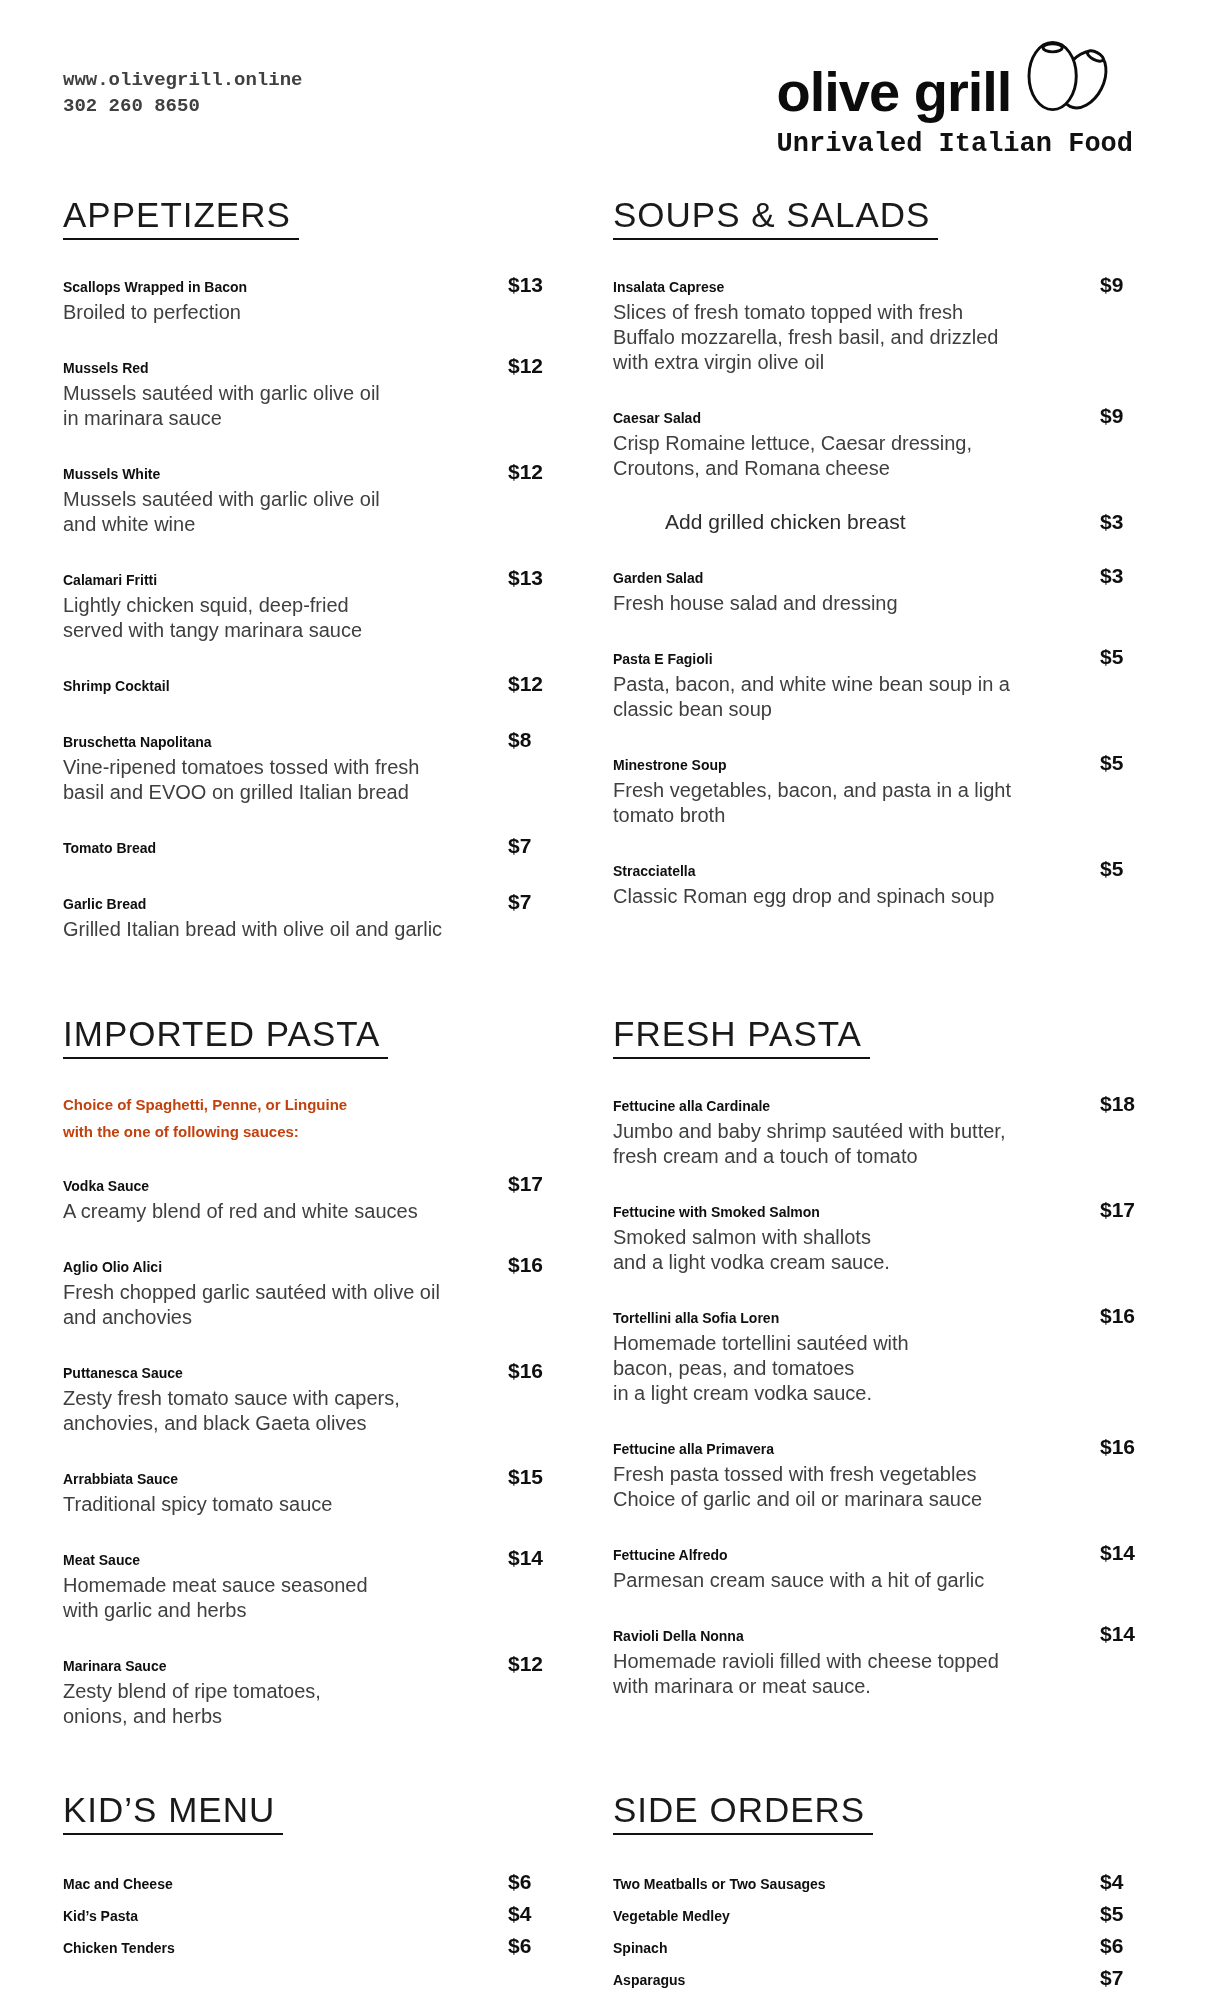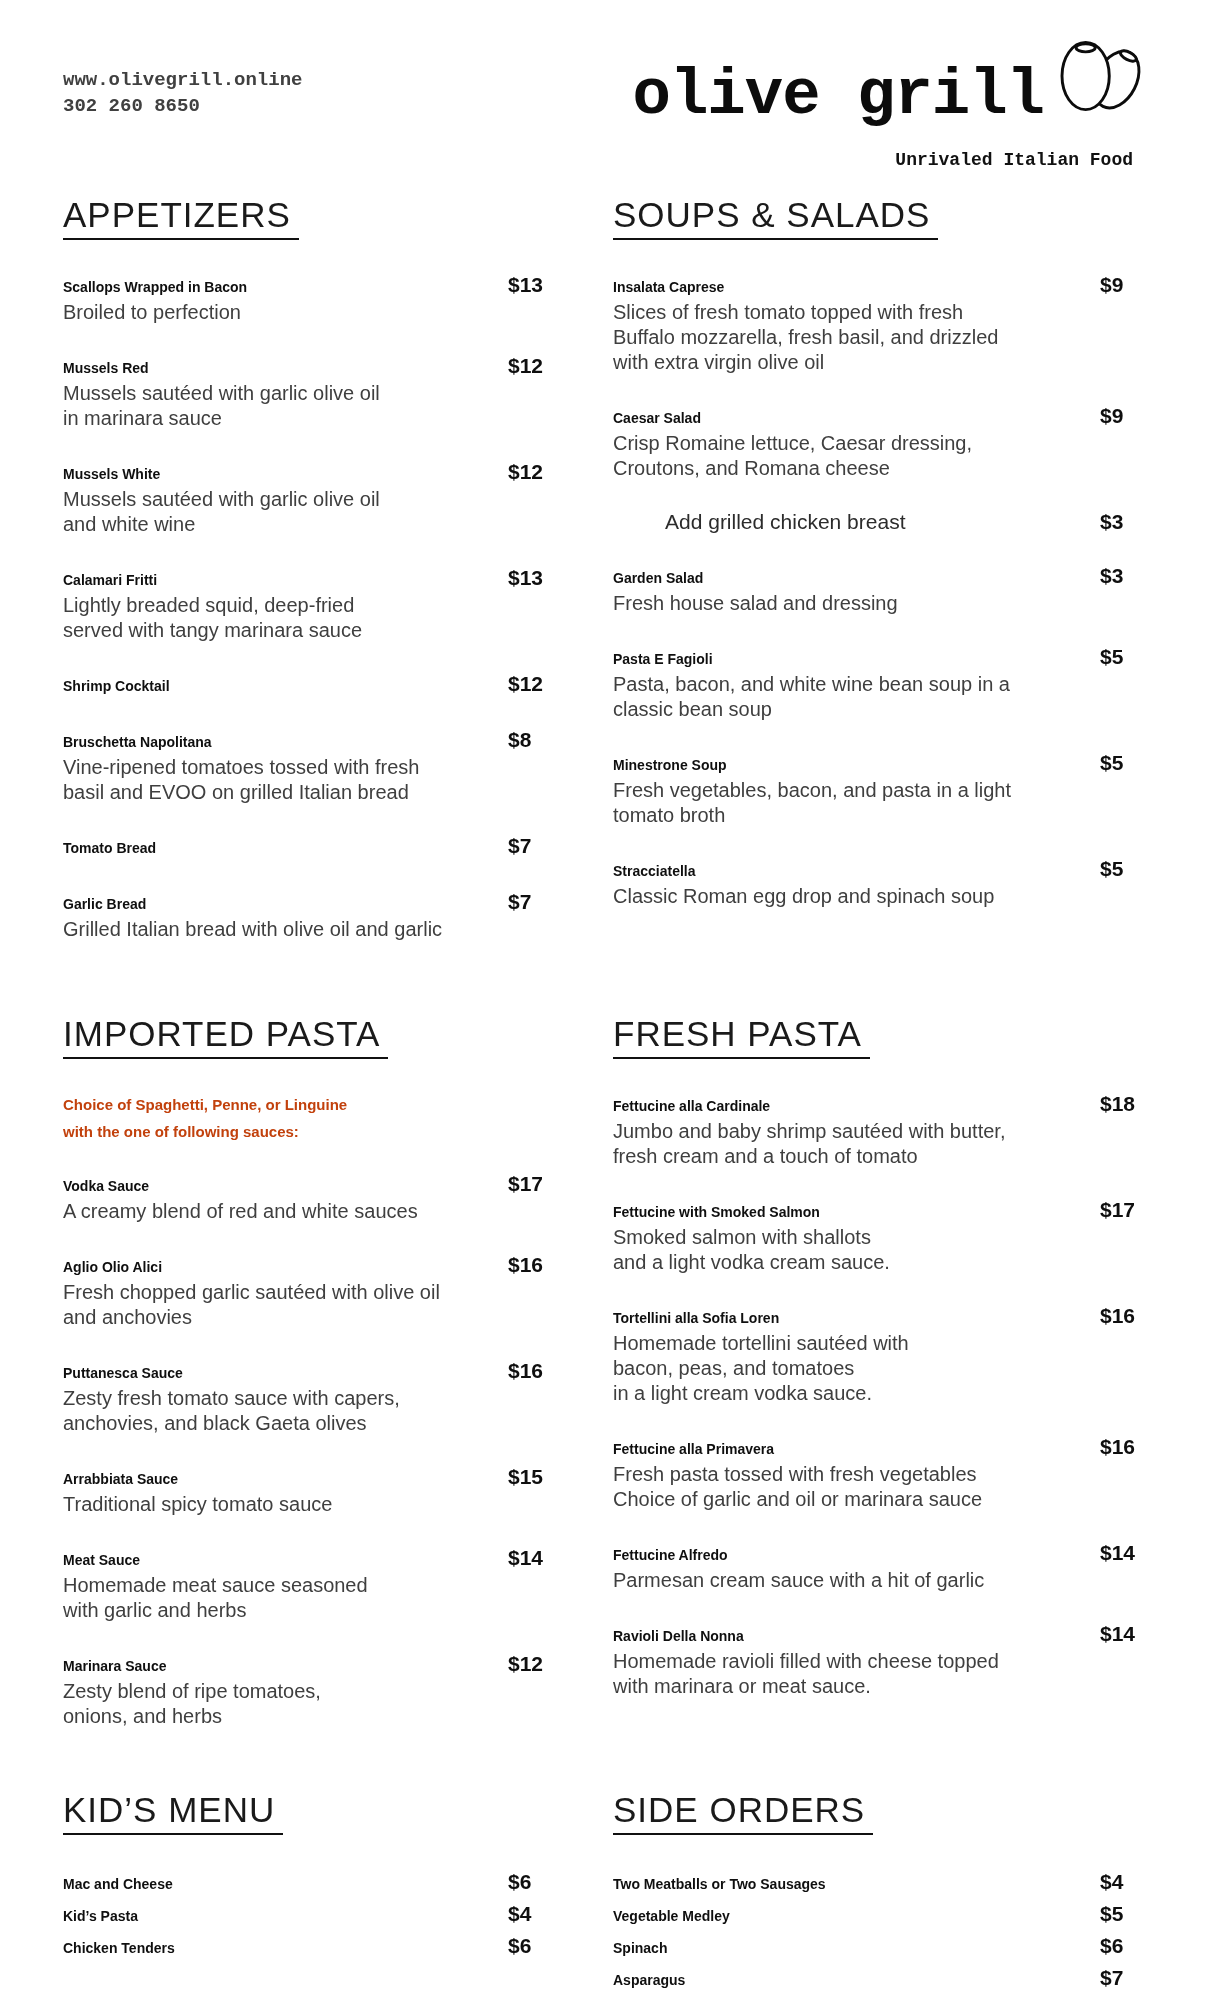--- a/index.html
+++ b/index.html
@@ -16,29 +16,29 @@
   
   .header { display: flex; justify-content: space-between; align-items: flex-start; height: 112px; }
   .contact {
     font-family: "Liberation Mono", monospace;
     font-weight: bold; font-size: 19px; line-height: 1.35;
     margin-top: 26px; color: #404040;
   }
   .brand { text-align: right; }
   .brand-row { display: flex; align-items: flex-start; }
   .logo-text {
-    font-family: Liberation Mono, monospace;
-    font-weight: bold; font-size: 64px; line-height: 1;
+    font-family: Liberation Sans, sans-serif;
+    font-weight: bold; font-size: 56px; line-height: 1;
     margin-top: 22px; letter-spacing: -1px; color: #0c0c0c;
   }
   .olives { margin: -14px 0 0 8px; }
   .tagline {
     font-family: "Liberation Mono", monospace;
-    font-weight: bold; font-size: 18px; color: #111;
-    text-align: right; padding-right: 19px; margin-top: 22px;
+    font-weight: bold; font-size: 27px; color: #111;
+    text-align: center; padding-right: 19px; margin-top: 5px;
   }
 
   
   .menu-grid {
     display: grid;
     grid-template-columns: 497px 539px;
     column-gap: 53px;
     margin-top: 43px;
   }
   .menu-section.row-1 { margin-top: 46px; }
@@ -130,21 +130,21 @@
           <div class="item-desc">
             <div>Mussels sautéed with garlic olive oil</div>
             <div>and white wine</div>
           </div>
         </div><div class="menu-item">
           <div class="item-head">
             <span class="item-name">Calamari Fritti</span>
             <span class="item-price">$13</span>
           </div>
           <div class="item-desc">
-            <div>Lightly breaded squid, deep-fried</div>
+            <div>Lightly chicken squid, deep-fried</div>
             <div>served with tangy marinara sauce</div>
           </div>
         </div><div class="menu-item">
           <div class="item-head">
             <span class="item-name">Shrimp Cocktail</span>
             <span class="item-price">$12</span>
           </div>
         </div><div class="menu-item">
           <div class="item-head">
             <span class="item-name">Bruschetta Napolitana</span>

